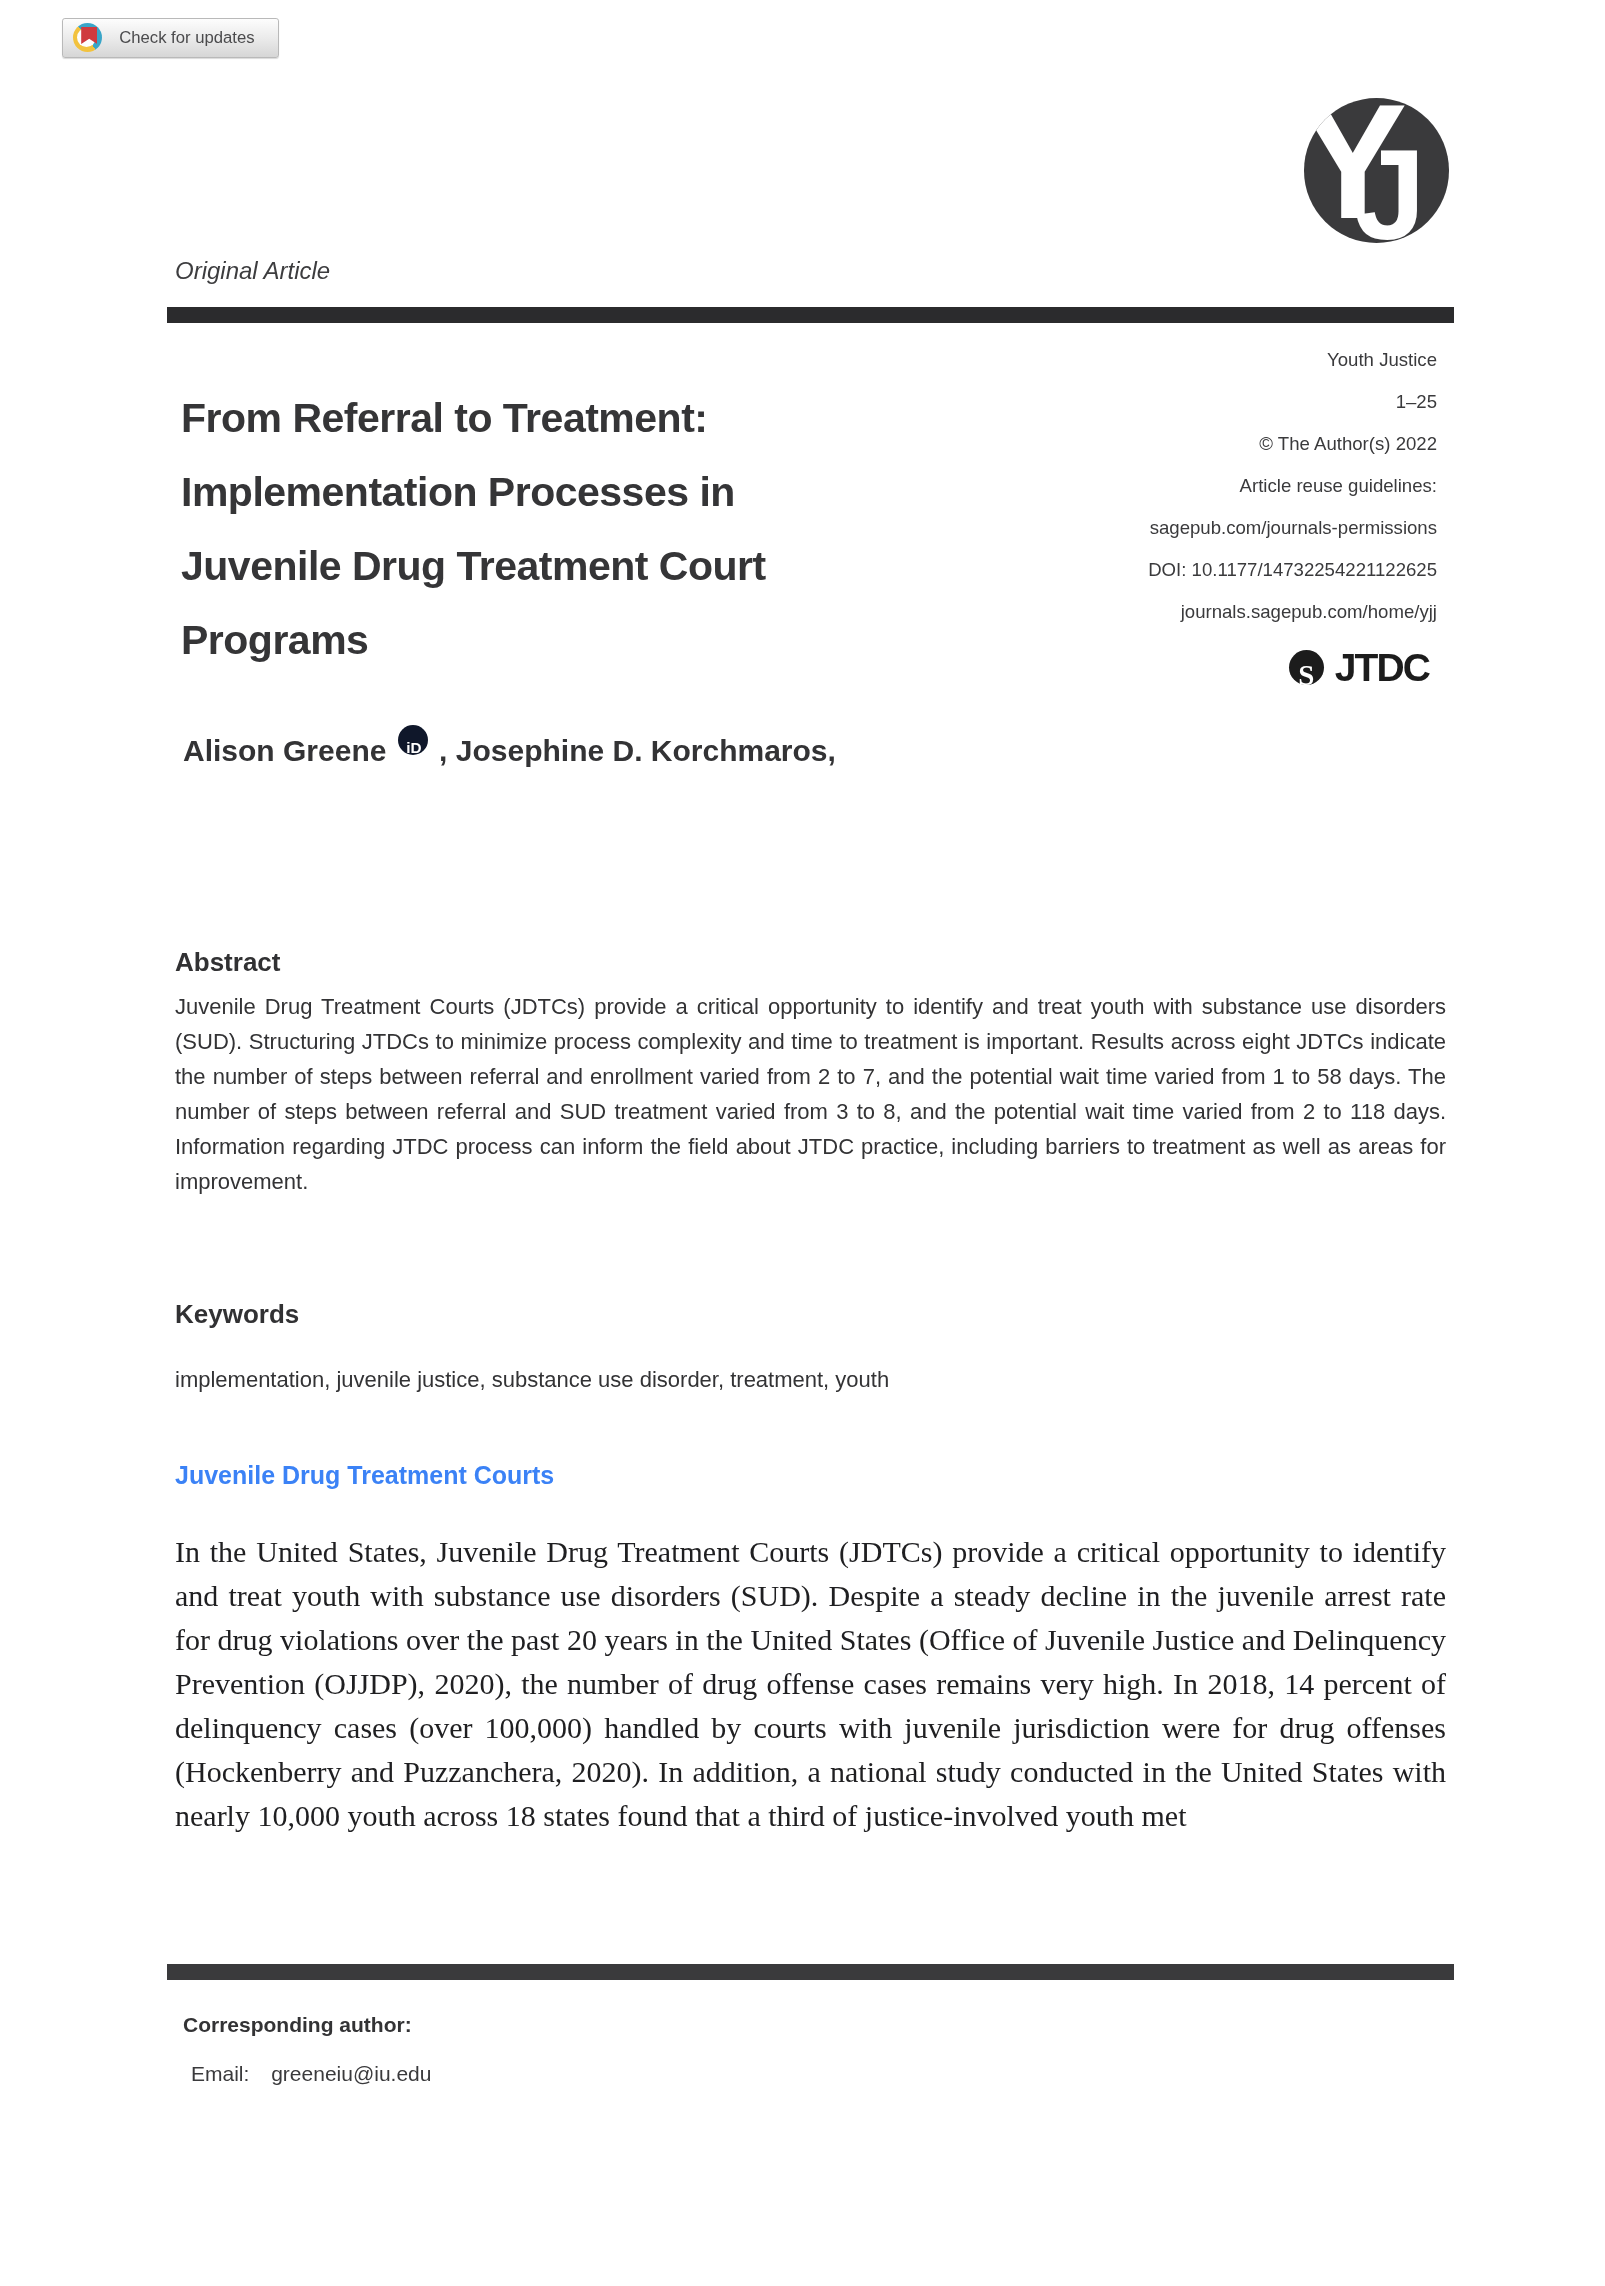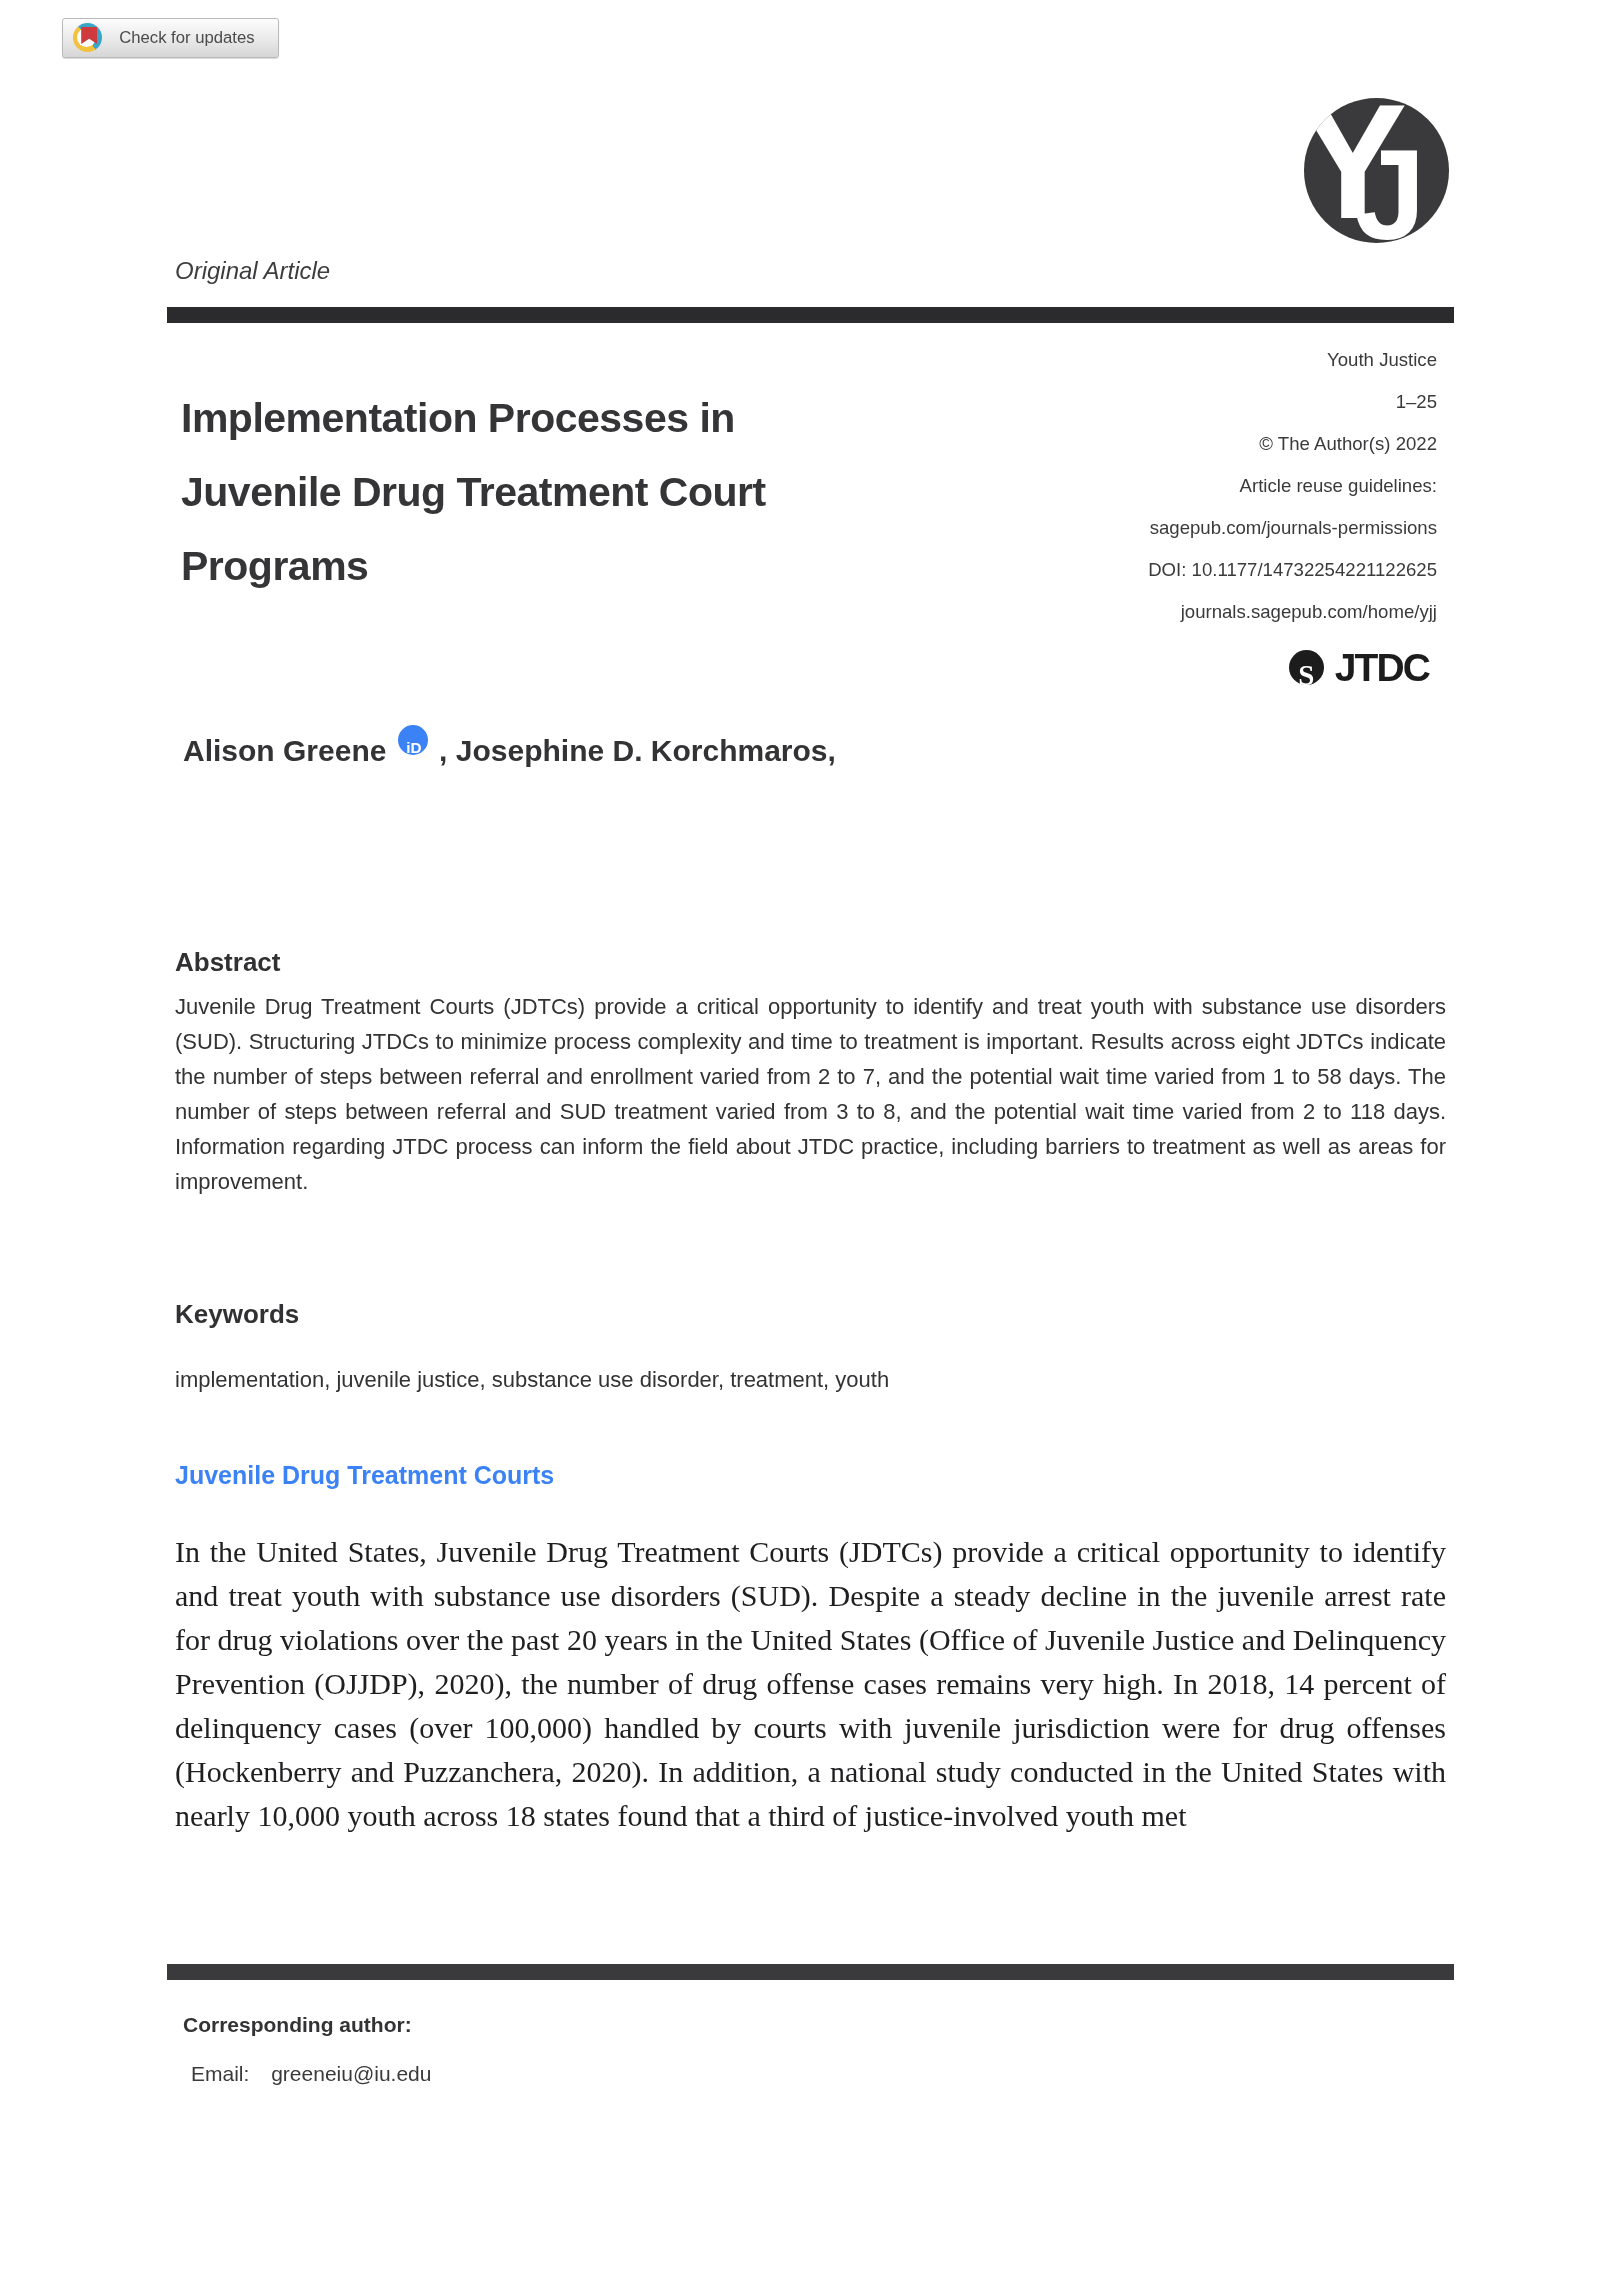--- a/index.html
+++ b/index.html
@@ -92,21 +92,21 @@
     font-weight: 800; font-size: 39px; letter-spacing: -1.9px; color: #1c1c1c;
   }
 
   
   .authors {
     position: absolute; left: 159px; top: 709px; width: 1147px;
     font-weight: 700; font-size: 30px; line-height: 45px; color: #333335;
   }
   .orcid {
     display: inline-block; width: 30px; height: 30px; border-radius: 50%;
-    background: #3b82f6; color: #fff; text-align: center;
+    background: #0f172a; color: #fff; text-align: center;
     font-weight: 700; font-size: 15.3px; line-height: 30px;
     vertical-align: 7.6px; margin: 0 2.9px 0 3.8px;
     cursor: pointer;
   }
 
   
   .abstract-heading {
     position: absolute; left: 159px; top: 931px;
     font-weight: 700; font-size: 26px; color: #313133;
   }
@@ -162,20 +162,21 @@
 
   <div class="yj-circle">
     <span class="yj-y">Y</span>
     <span class="yj-j">J</span>
   </div>
 
   <div class="article-type">Original Article</div>
   <div class="header-rule"></div>
 
   <div class="title-block">
+    <div>From Referral to Treatment:</div>
     <div>Implementation Processes in</div>
     <div>Juvenile Drug Treatment Court</div>
     <div>Programs</div>
   </div>
 
   <div class="journal-info">
     <div>Youth Justice</div>
     <div>1–25</div>
     <div>© The Author(s) 2022</div>
     <div>Article reuse guidelines:</div>

